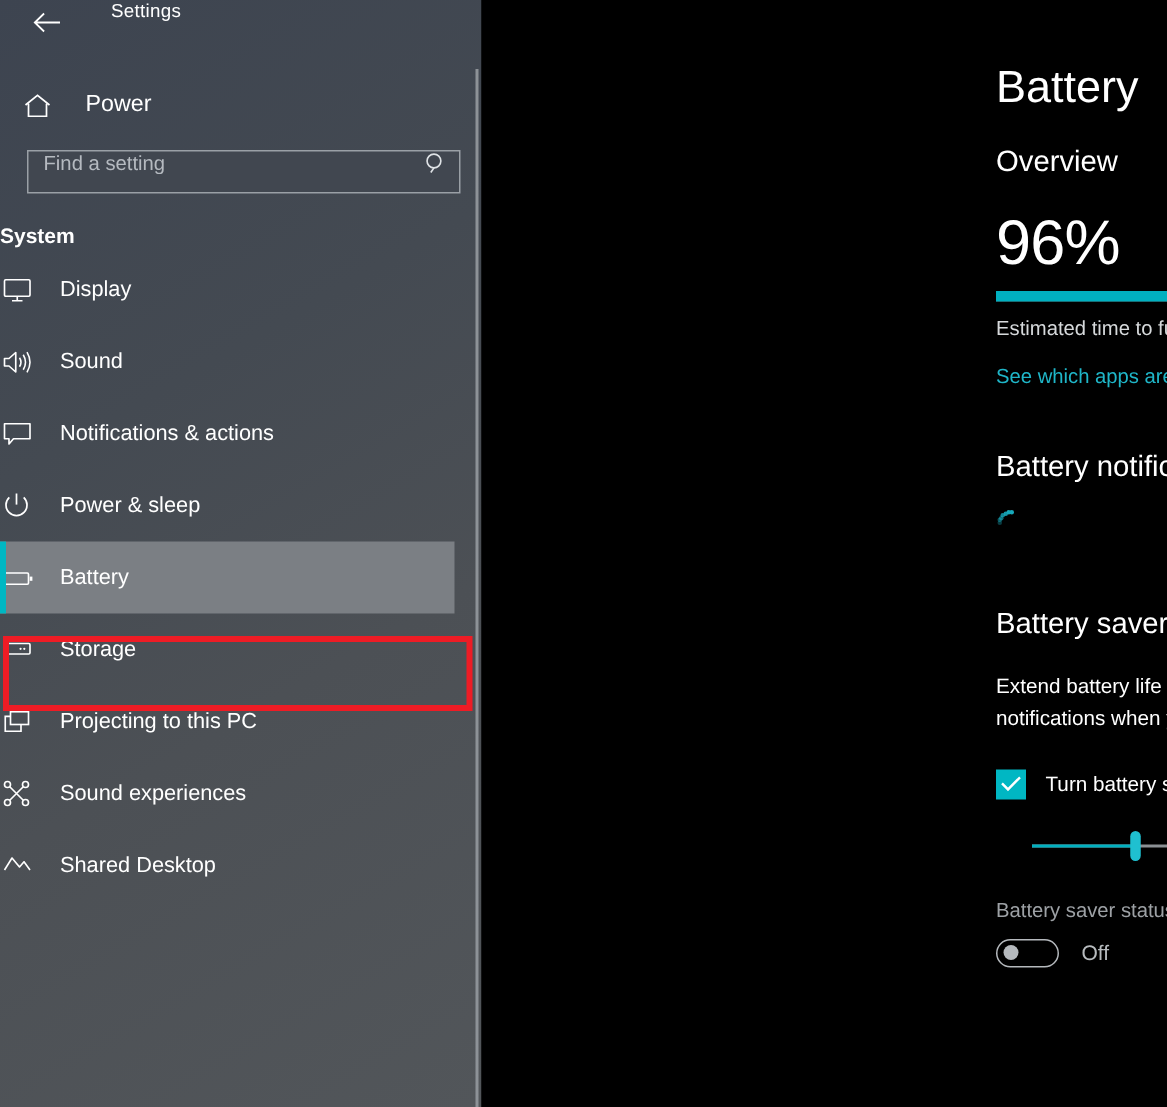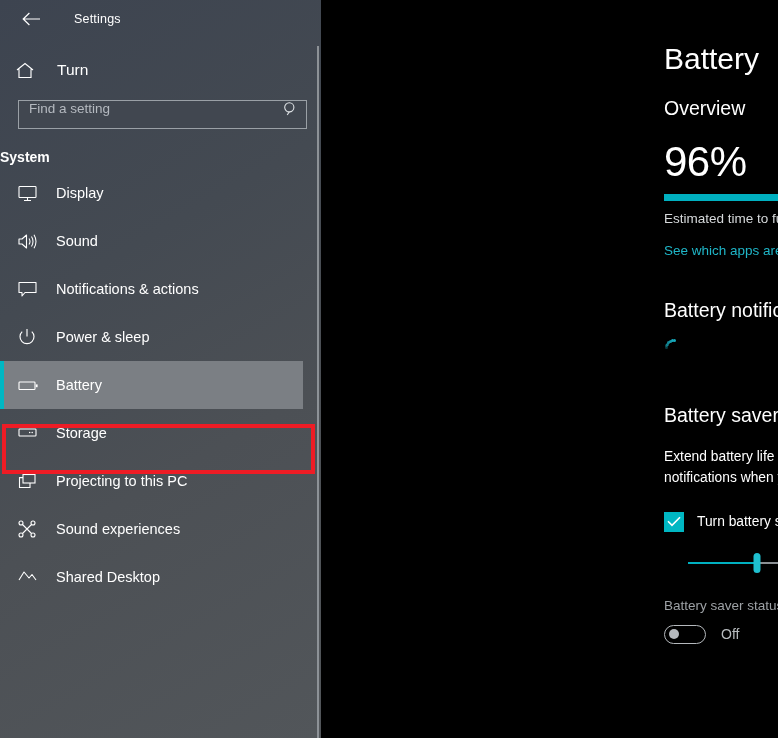--- a/index.html
+++ b/index.html
@@ -25,21 +25,21 @@
     width: 321px;
     height: 738px;
     background: linear-gradient(150deg, #3d4450 0%, #444a52 35%, #4c5055 62%, #52565a 100%);
     position: relative;
     flex: 0 0 321px;
     overflow: hidden;
   }
   .titlebar {
     height: 38px;
     display: flex;
-    align-items: center;
+    align-items: flex-start;
     padding-left: 14px;
   }
   .back-arrow {
     width: 34px;
     height: 30px;
     display: flex;
     align-items: center;
     justify-content: center;
     color: #ffffff;
   }
@@ -99,21 +99,21 @@
     color: #ffffff;
     margin-top: 20px;
     margin-bottom: 4px;
   }
 
   .nav-list { position: relative; }
   .nav-item {
     display: flex;
     align-items: center;
     height: 48px;
-    padding-left: 18px;
+    padding-left: 2px;
     position: relative;
     box-sizing: border-box;
   }
   .nav-item .nav-icon {
     width: 24px;
     display: flex;
     align-items: center;
     justify-content: flex-start;
     color: #ffffff;
     flex: 0 0 24px;
@@ -345,21 +345,21 @@
       </div>
       <div class="title-text">Settings</div>
     </div>
 
     <div class="home-row">
       <span class="home-icon">
         <svg width="18" height="17" viewBox="0 0 18 17">
           <path d="M1 8 L9 1.5 L17 8 M3 7.2 V15.5 H15 V7.2" fill="none" stroke="#ffffff" stroke-width="1.15"></path>
         </svg>
       </span>
-      <span class="home-label">Turn</span>
+      <span class="home-label">Power</span>
     </div>
 
     <div class="search-wrap">
       <input class="search-input" type="text" placeholder="Find a setting" style="">
       <span class="search-icon">
         <svg width="15" height="15" viewBox="0 0 15 15">
           <circle cx="6.3" cy="6.3" r="4.6" fill="none" stroke="#dfe3e6" stroke-width="1.1"></circle>
           <path d="M6.3 10.9 L4.2 14" fill="none" stroke="#dfe3e6" stroke-width="1.1"></path>
         </svg>
       </span>

